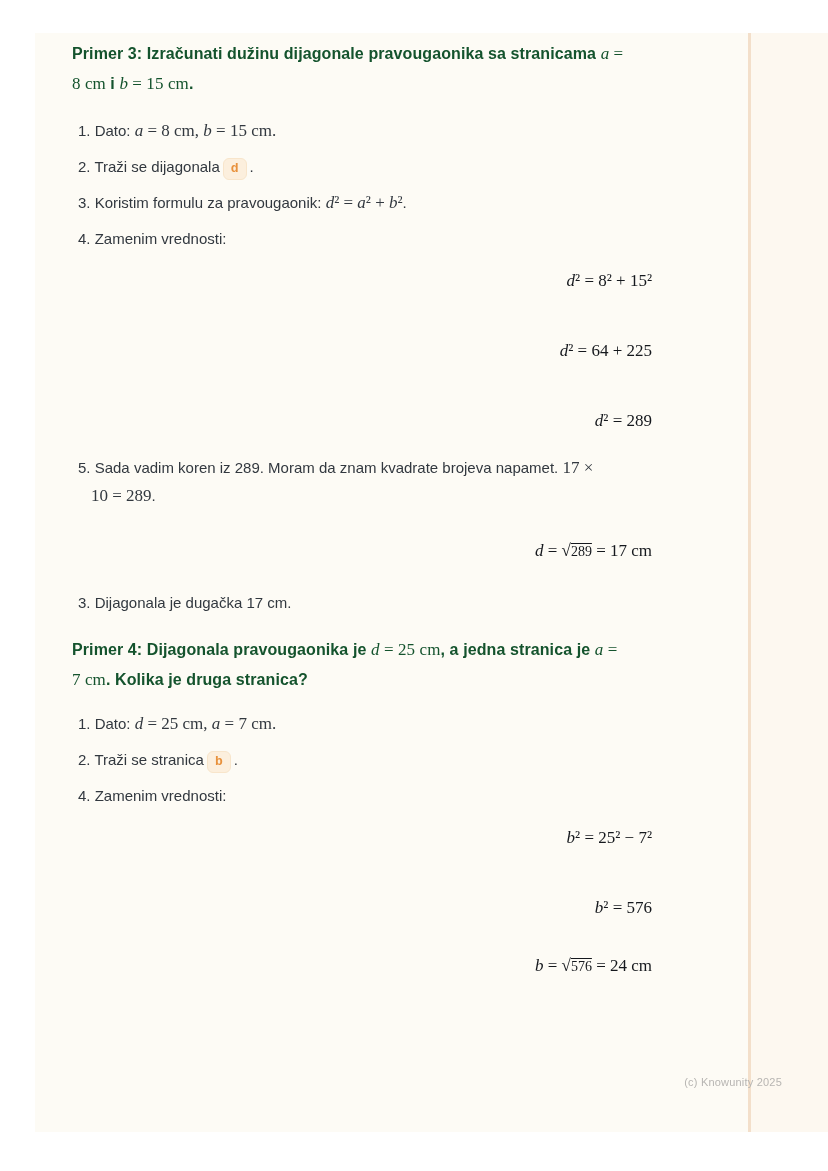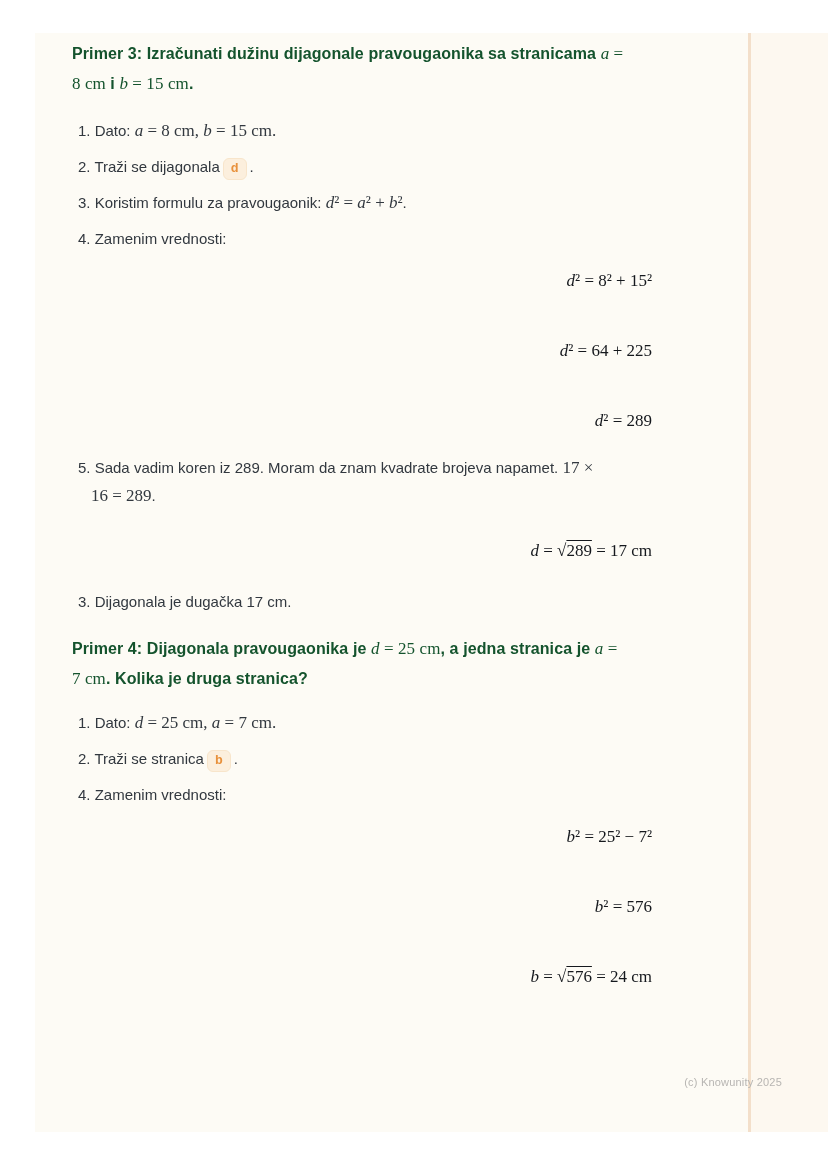--- a/index.html
+++ b/index.html
@@ -69,40 +69,40 @@
     font-family: "Liberation Serif", serif;
     font-size: 17px;
     line-height: 26px;
     color: #15181d;
     text-align: right;
     padding-right: 60px;
     margin: 44px 0 0 0;
   }
   .eq.first  { margin-top: 15px; }
   .eq.single { margin-top: 28px; }
-  .eq.final  { margin-top: 44px; }
+  .eq.final  { margin-top: 32px; }
 
   
   .seg-b  { font-weight: bold; }
   .seg-t  { font-weight: normal; }
   .seg-mi {
     font-family: "Liberation Serif", serif;
     font-style: italic;
     font-weight: normal;
     font-size: 17px;
   }
   .seg-mn {
     font-family: "Liberation Serif", serif;
     font-weight: normal;
     font-size: 17px;
   }
   .seg-msq {
     font-family: "Liberation Serif", serif;
     font-weight: normal;
-    font-size: 17px;
+    font-size: 14px;
     text-decoration: overline;
   }
   .seg-badge {
     font-family: "Liberation Mono", monospace;
     font-weight: bold;
     font-size: 13px;
     color: #e8913c;
     background: #fcefdd;
     border: 1px solid #f8e5cb;
     border-radius: 6px;
@@ -122,21 +122,21 @@
 
   <div class="li"><span class="seg-t">1. Dato: </span><span class="seg-mi">a</span><span class="seg-mn"> = 8 cm, </span><span class="seg-mi">b</span><span class="seg-mn"> = 15 cm.</span></div>
   <div class="li"><span class="seg-t">2. Traži se dijagonala</span><span class="seg-badge">d</span><span class="seg-t">.</span></div>
   <div class="li"><span class="seg-t">3. Koristim formulu za pravougaonik: </span><span class="seg-mi">d</span><span class="seg-mn">² = </span><span class="seg-mi">a</span><span class="seg-mn">² + </span><span class="seg-mi">b</span><span class="seg-mn">²</span><span class="seg-t">.</span></div>
   <div class="li"><span class="seg-t">4. Zamenim vrednosti:</span></div>
 
   <div class="eq first"><span class="seg-mi">d</span><span class="seg-mn">² = 8² + 15²</span></div>
   <div class="eq"><span class="seg-mi">d</span><span class="seg-mn">² = 64 + 225</span></div>
   <div class="eq"><span class="seg-mi">d</span><span class="seg-mn">² = 289</span></div>
 
-  <div class="li mt20"><span class="seg-t">5. Sada vadim koren iz 289. Moram da znam kvadrate brojeva napamet. </span><span class="seg-mn">17 ×</span><br><span class="seg-mn">16 = 289</span><span class="seg-t">.</span></div>
+  <div class="li mt20"><span class="seg-t">5. Sada vadim koren iz 289. Moram da znam kvadrate brojeva napamet. </span><span class="seg-mn">17 ×</span><br><span class="seg-mn">10 = 289</span><span class="seg-t">.</span></div>
 
   <div class="eq single"><span class="seg-mi">d</span><span class="seg-mn"> = </span><span class="seg-mn">√</span><span class="seg-msq">289</span><span class="seg-mn"> = 17 cm</span></div>
 
   <div class="li mt24"><span class="seg-t">3. Dijagonala je dugačka 17 cm.</span></div>
 
   <div class="heading h4"><span class="seg-b">Primer 4: Dijagonala pravougaonika je </span><span class="seg-mi">d</span><span class="seg-mn"> = 25 cm</span><span class="seg-b">, a jedna stranica je </span><span class="seg-mi">a</span><span class="seg-mn"> =</span><br><span class="seg-mn">7 cm</span><span class="seg-b">. Kolika je druga stranica?</span></div>
 
   <div class="li"><span class="seg-t">1. Dato: </span><span class="seg-mi">d</span><span class="seg-mn"> = 25 cm, </span><span class="seg-mi">a</span><span class="seg-mn"> = 7 cm.</span></div>
   <div class="li"><span class="seg-t">2. Traži se stranica</span><span class="seg-badge">b</span><span class="seg-t">.</span></div>
   <div class="li"><span class="seg-t">4. Zamenim vrednosti:</span></div>

